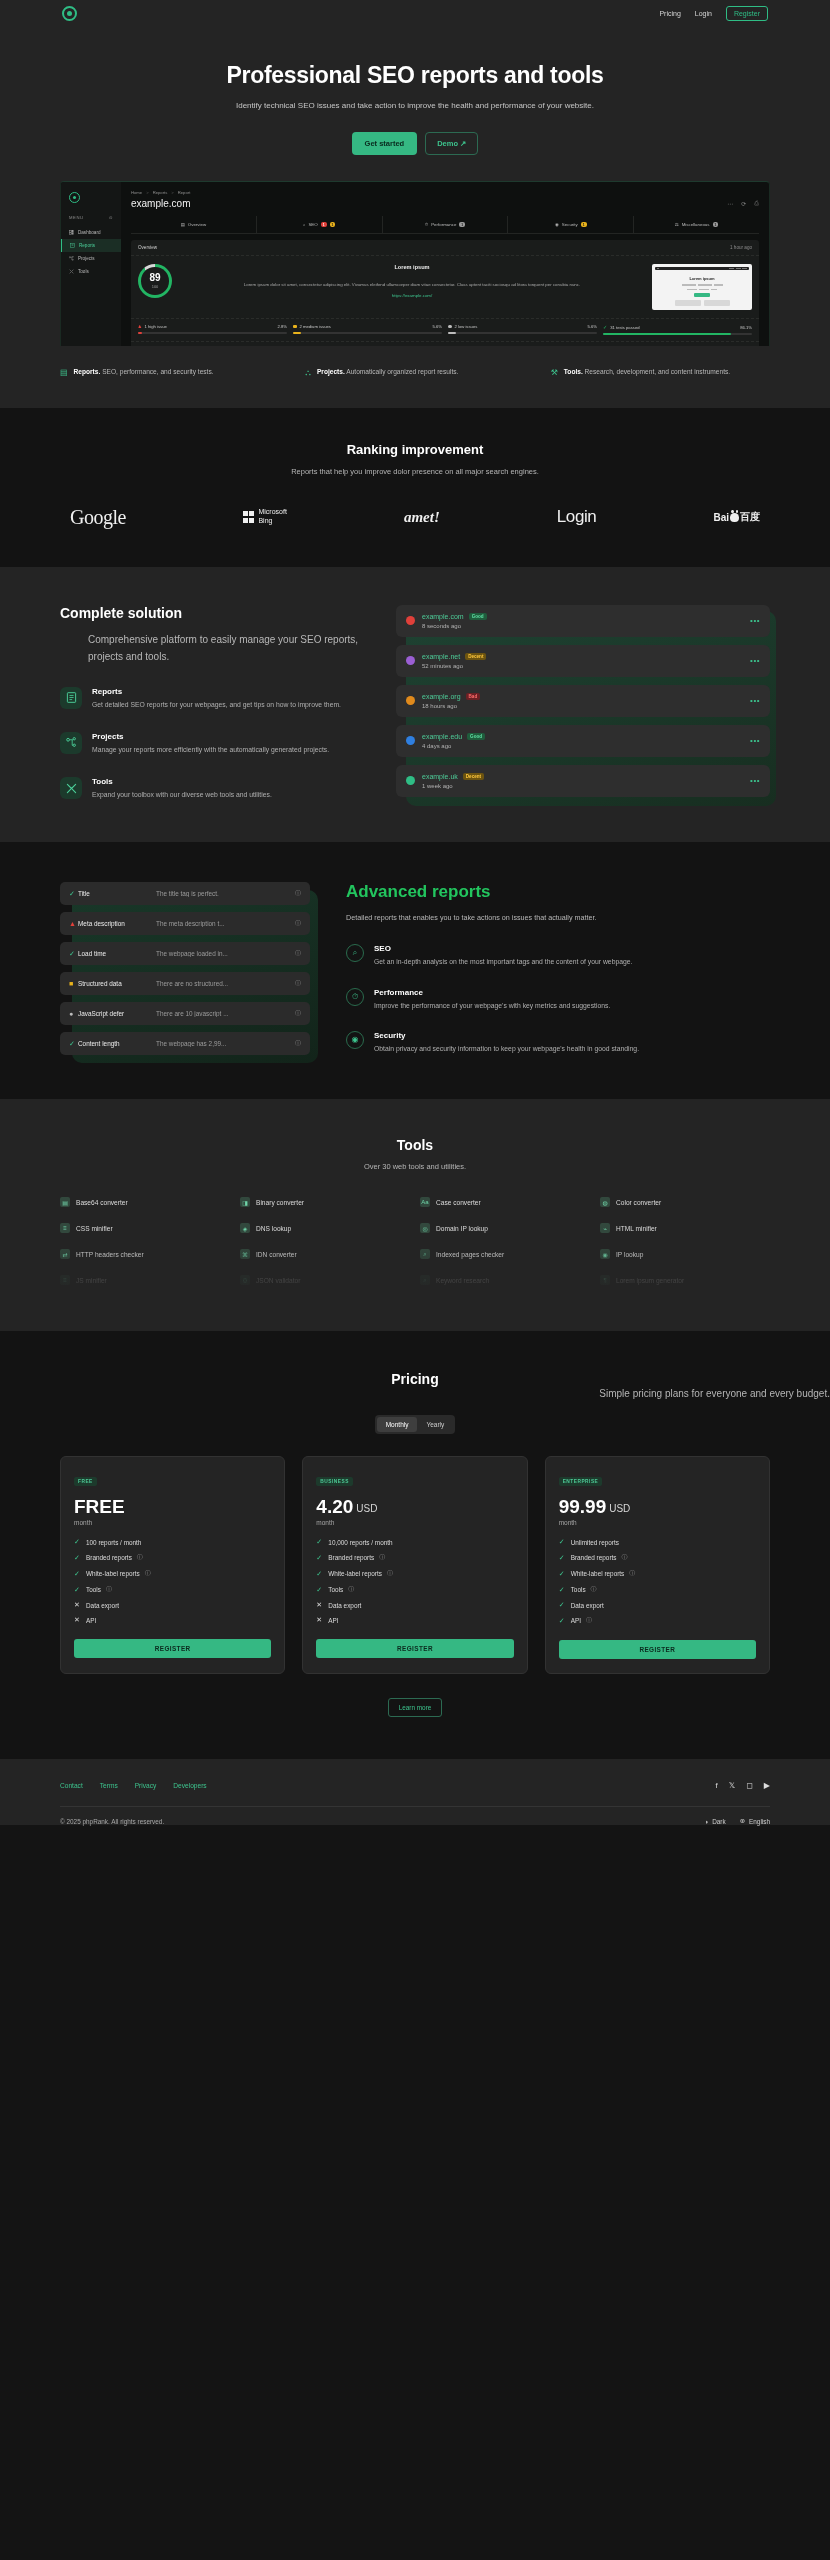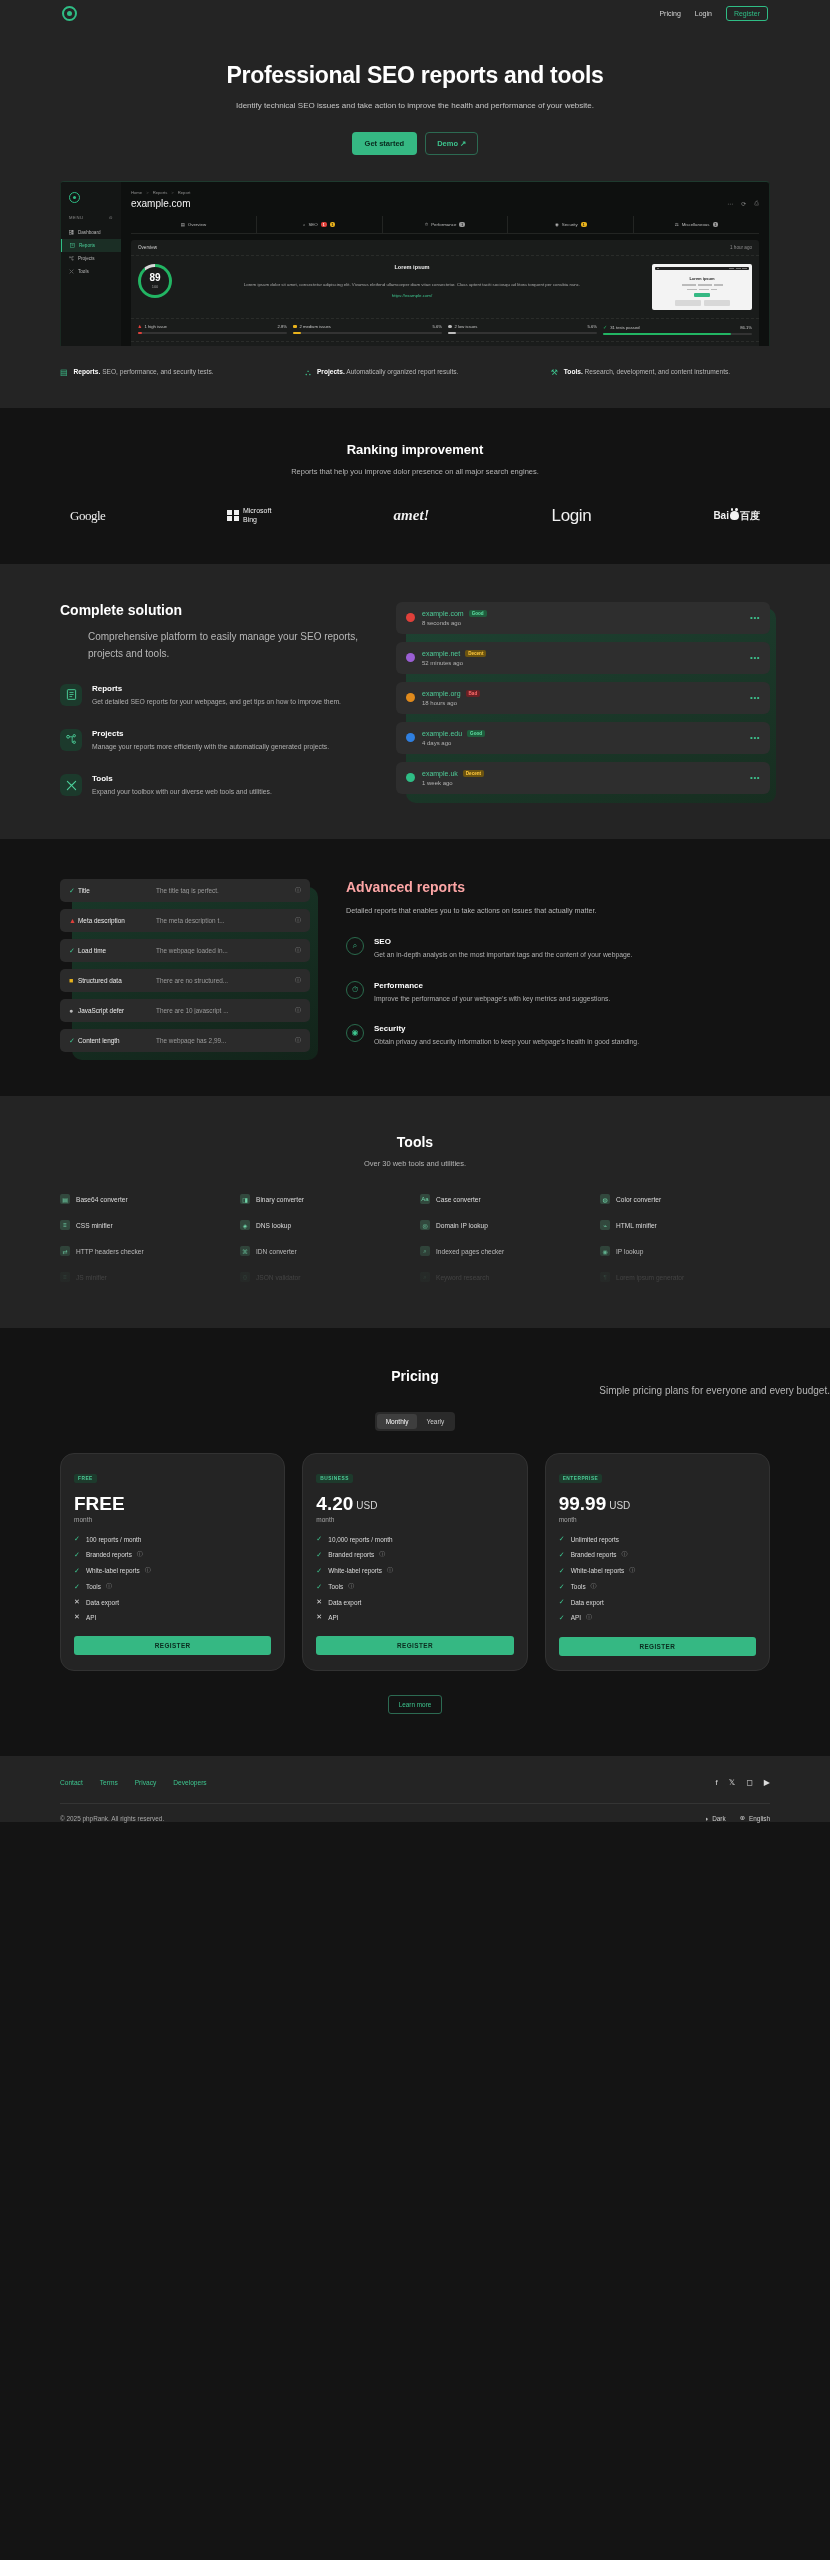--- a/index.html
+++ b/index.html
@@ -101,21 +101,21 @@
   .bullet b { color: #fff; }
   .bullet .bi { color: #3dc48e; font-size: 8px; flex-shrink: 0; }
 
   
   .ranking { background: #131313; padding: 34px 0 38px; text-align: center; }
   .ranking h2 { font-size: 13px; color: #fff; }
   .ranking p { font-size: 7.5px; color: #b5b5b5; margin-top: 10px; }
   .logos { display: flex; justify-content: space-between; width: 690px; margin: 30px auto 0;
            align-items: center; }
   .lg { color: #f0f0f0; }
-  .lg-google { font-family: "Liberation Serif", serif; font-size: 13px; letter-spacing: -.5px; }
+  .lg-google { font-family: "Liberation Serif", serif; font-size: 20px; letter-spacing: -.5px; }
   .lg-bing { display: flex; align-items: center; gap: 4px; }
   .lg-bing .grid { display: grid; grid-template-columns: 5px 5px; grid-gap: 1.5px; }
   .lg-bing .grid i { width: 5px; height: 5px; background: #f0f0f0; display: block; }
   .lg-bing .t { font-size: 7px; line-height: 1.25; text-align: left; }
   .lg-yahoo { font-family: "Liberation Serif", serif; font-style: italic; font-weight: bold; font-size: 15px; }
   .lg-yandex { font-size: 17px; letter-spacing: -.4px; }
   .lg-baidu { font-size: 10px; font-weight: bold; display:flex; align-items:center; gap:1px;}
   .paw { width: 9px; height: 9px; background: #f0f0f0; border-radius: 50% 50% 45% 45%; position: relative; }
   .paw::before { content:""; position:absolute; top:-3px; left:1px; width:2.5px;height:3px;background:#f0f0f0;border-radius:50%;}
   .paw::after { content:""; position:absolute; top:-3px; right:1px; width:2.5px;height:3px;background:#f0f0f0;border-radius:50%;}
@@ -155,21 +155,21 @@
   .adv-glow { position: absolute; inset: 8px -8px -8px 12px; border-radius: 10px;
               background: linear-gradient(160deg,#1b4430,#12291c); opacity:.75; }
   .checks { position: relative; }
   .chk { background: #2b2b2b; border-radius: 5px; padding: 7px 9px; margin-bottom: 7px;
          display: flex; align-items: center; font-size: 6.4px; color: #ececec; }
   .chk .ci { width: 9px; flex-shrink: 0; font-size: 7px; }
   .chk .cname { width: 78px; flex-shrink: 0; }
   .chk .cdesc { color: #9b9b9b; flex: 1; overflow: hidden; white-space: nowrap; }
   .chk .cq { margin-left: auto; color: #8a8a8a; font-size: 6px; }
   .adv-right { flex: 1; }
-  .adv-right h2 { font-size: 14px; color: #fca5a5; }
+  .adv-right h2 { font-size: 17px; color: #22c55e; }
   .adv-right > p { font-size: 7.2px; color: #b8b8b8; margin-top: 10px; line-height: 1.7; }
   .adv-item { display: flex; gap: 10px; margin-top: 20px; }
   .adv-ico { width: 18px; height: 18px; border-radius: 50%; border: 1px solid #2a6b4d;
              flex-shrink: 0; display:flex;align-items:center;justify-content:center; color:#3dc48e; font-size:8px;}
   .adv-item h3 { font-size: 8px; color: #fff; }
   .adv-item p { font-size: 6.8px; color: #b0b0b0; margin-top: 3px; line-height: 1.65; }
 
   
   .tools { background: #242424; padding: 38px 0 0; text-align: center; position: relative; }
   .tools h2 { font-size: 14px; color: #fff; }
@@ -184,21 +184,21 @@
 
   
   .pricing { background: #131313; padding: 40px 0 42px; text-align: center; }
   .pricing h2 { font-size: 14px; color: #fff; }
   .pricing > p { font-size: 10px; color: #b5b5b5; margin-top: 1px; text-align: right; }
   .toggle { display: inline-flex; background: #2a2a2a; border-radius: 4px; padding: 2px; margin-top: 16px; }
   .toggle button { font-size: 6.5px; border: none; border-radius: 3px; padding: 4px 9px;
                    background: transparent; color: #cfcfcf; }
   .toggle button.on { background: #3e3e3e; color: #fff; }
   .plans { width: 710px; margin: 22px auto 0; display: flex; gap: 17px; }
-  .plan { flex: 1; background: #242424; border: 1px solid #323232; border-radius: 14px;
+  .plan { flex: 1; background: #242424; border: 1px solid #323232; border-radius: 6px;
           padding: 12px 13px 14px; text-align: left; }
   .plan-tag { font-size: 4.8px; font-weight: bold; letter-spacing: .5px; color: #4dcb97;
               background: #1d3a2c; border-radius: 2px; padding: 2px 4px; display: inline-block; }
   .plan-price { font-size: 19px; color: #fff; font-weight: bold; margin-top: 9px; }
   .plan-price .cur { font-size: 10px; font-weight: normal; color: #d7d7d7; margin-left: 3px;
                      vertical-align: middle; }
   .plan-per { font-size: 6.5px; color: #a6a6a6; margin-top: 1px; }
   .plan-feats { margin-top: 12px; }
   .pf { font-size: 6.4px; color: #dcdcdc; display: flex; align-items: center; gap: 5px; margin-bottom: 7px; }
   .pf .mk { width: 7px; font-size: 7px; color: #3dc48e; }

